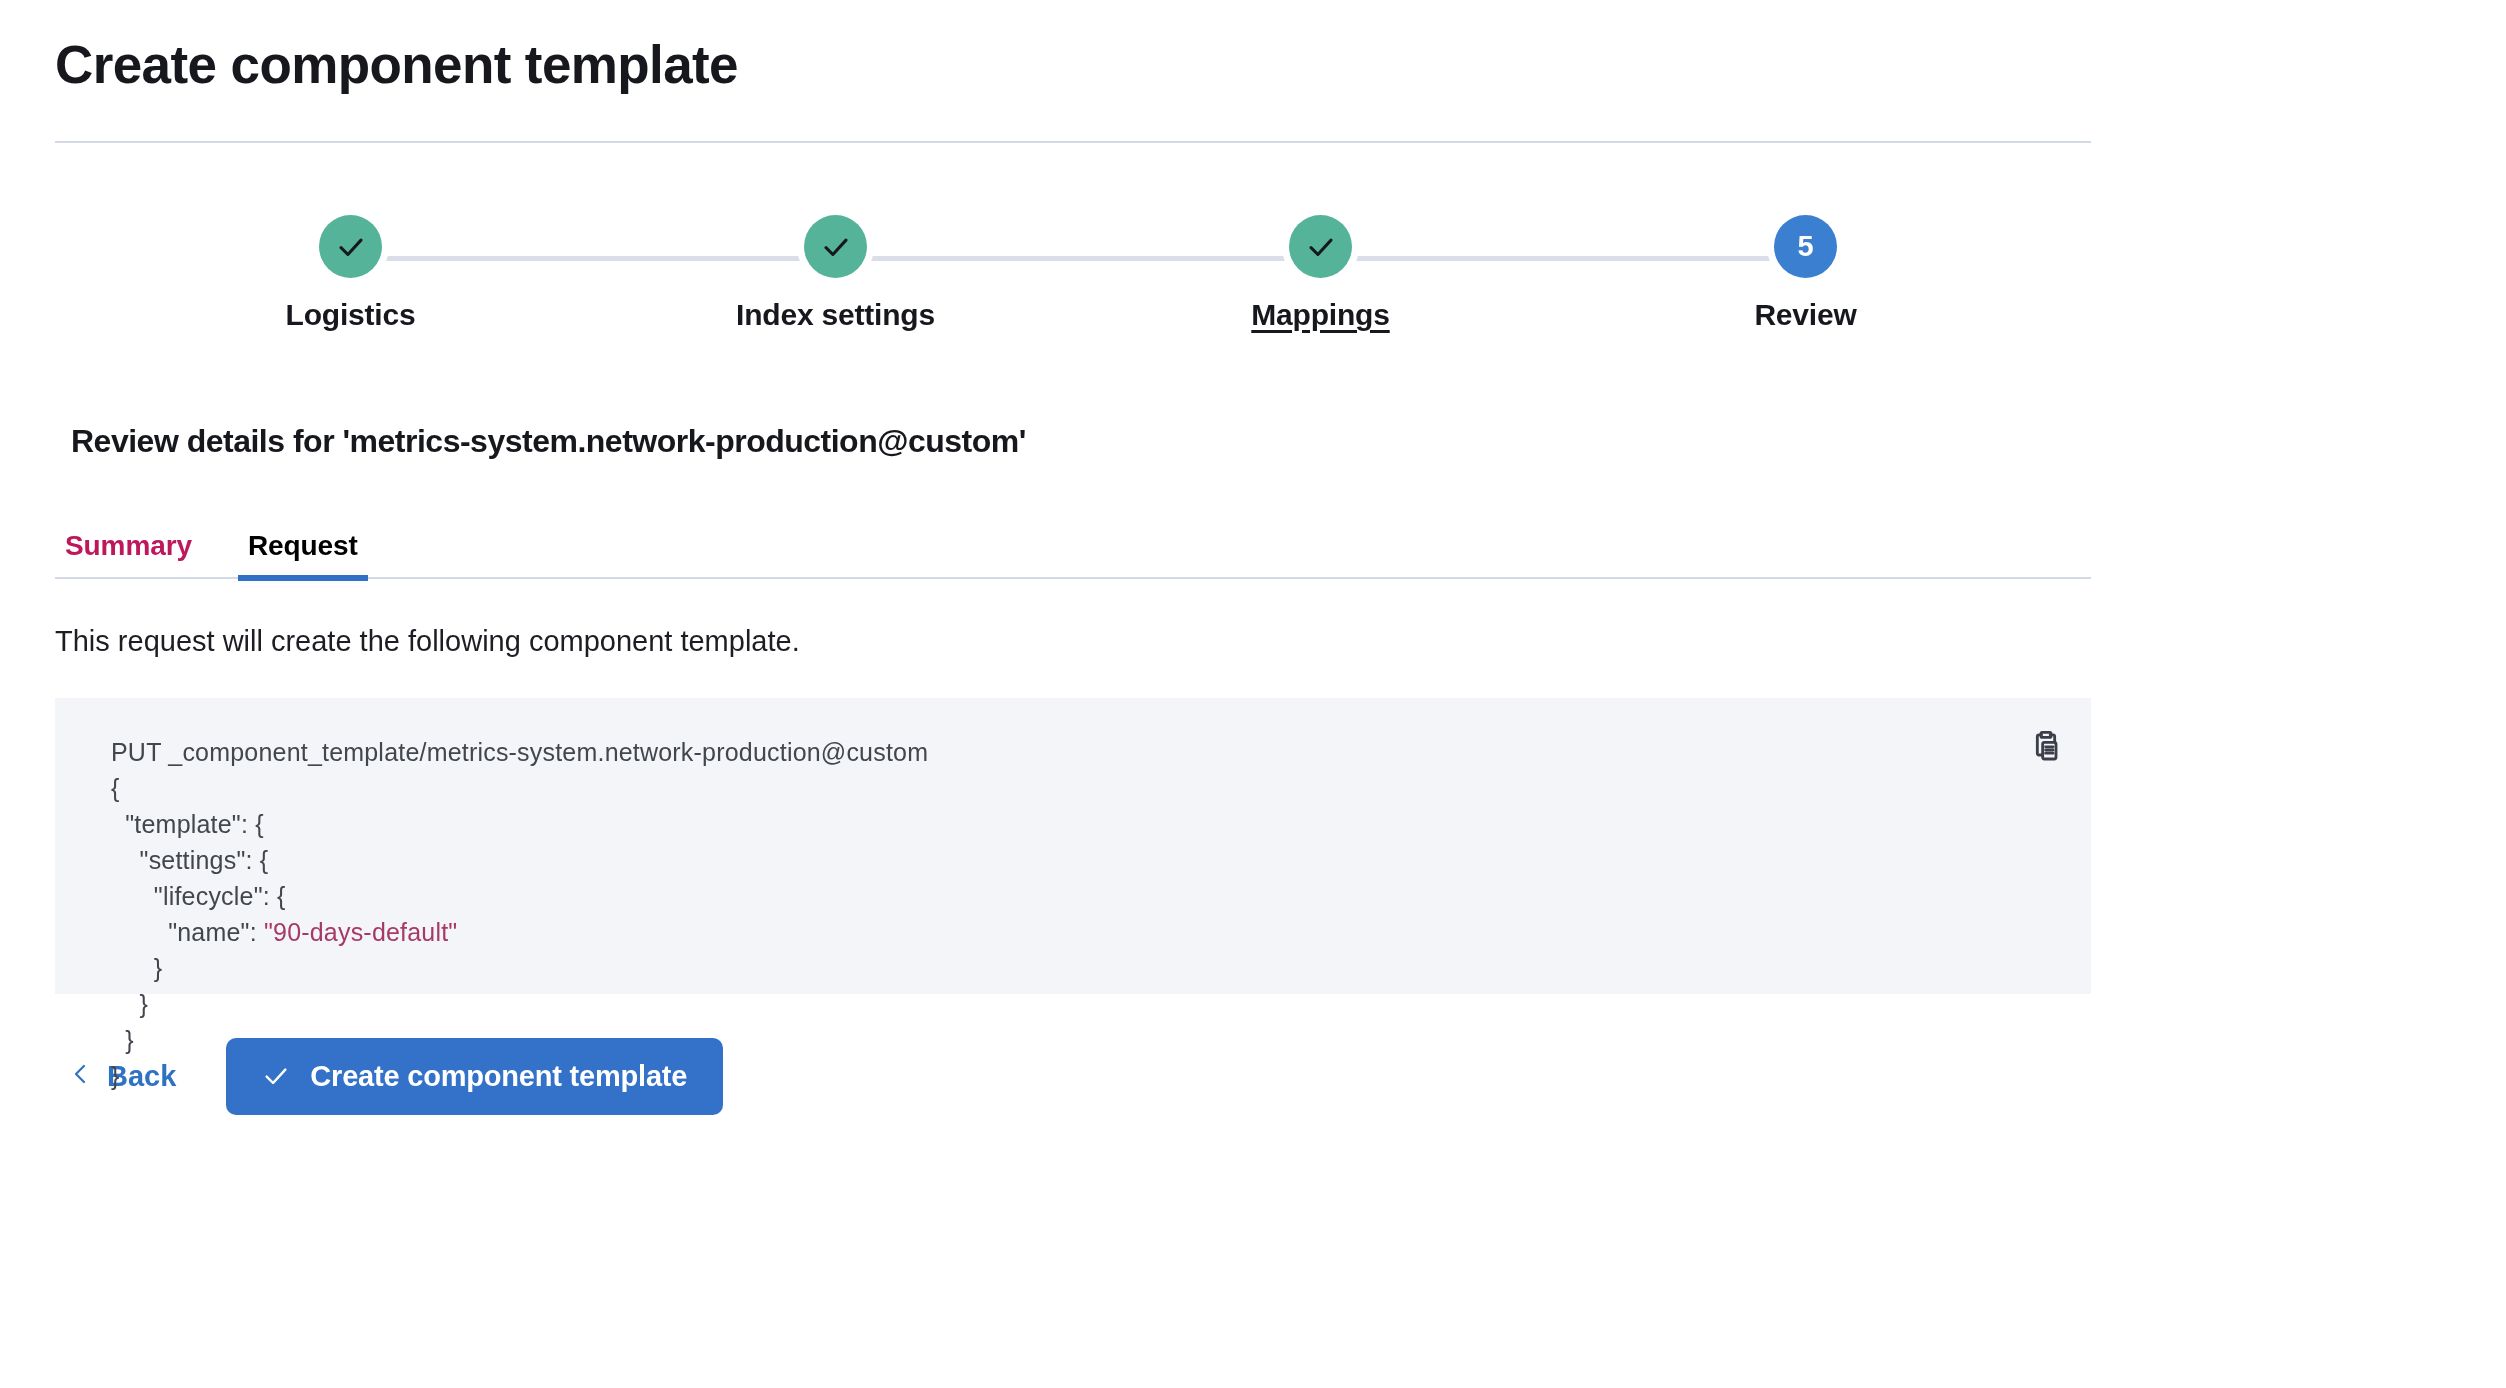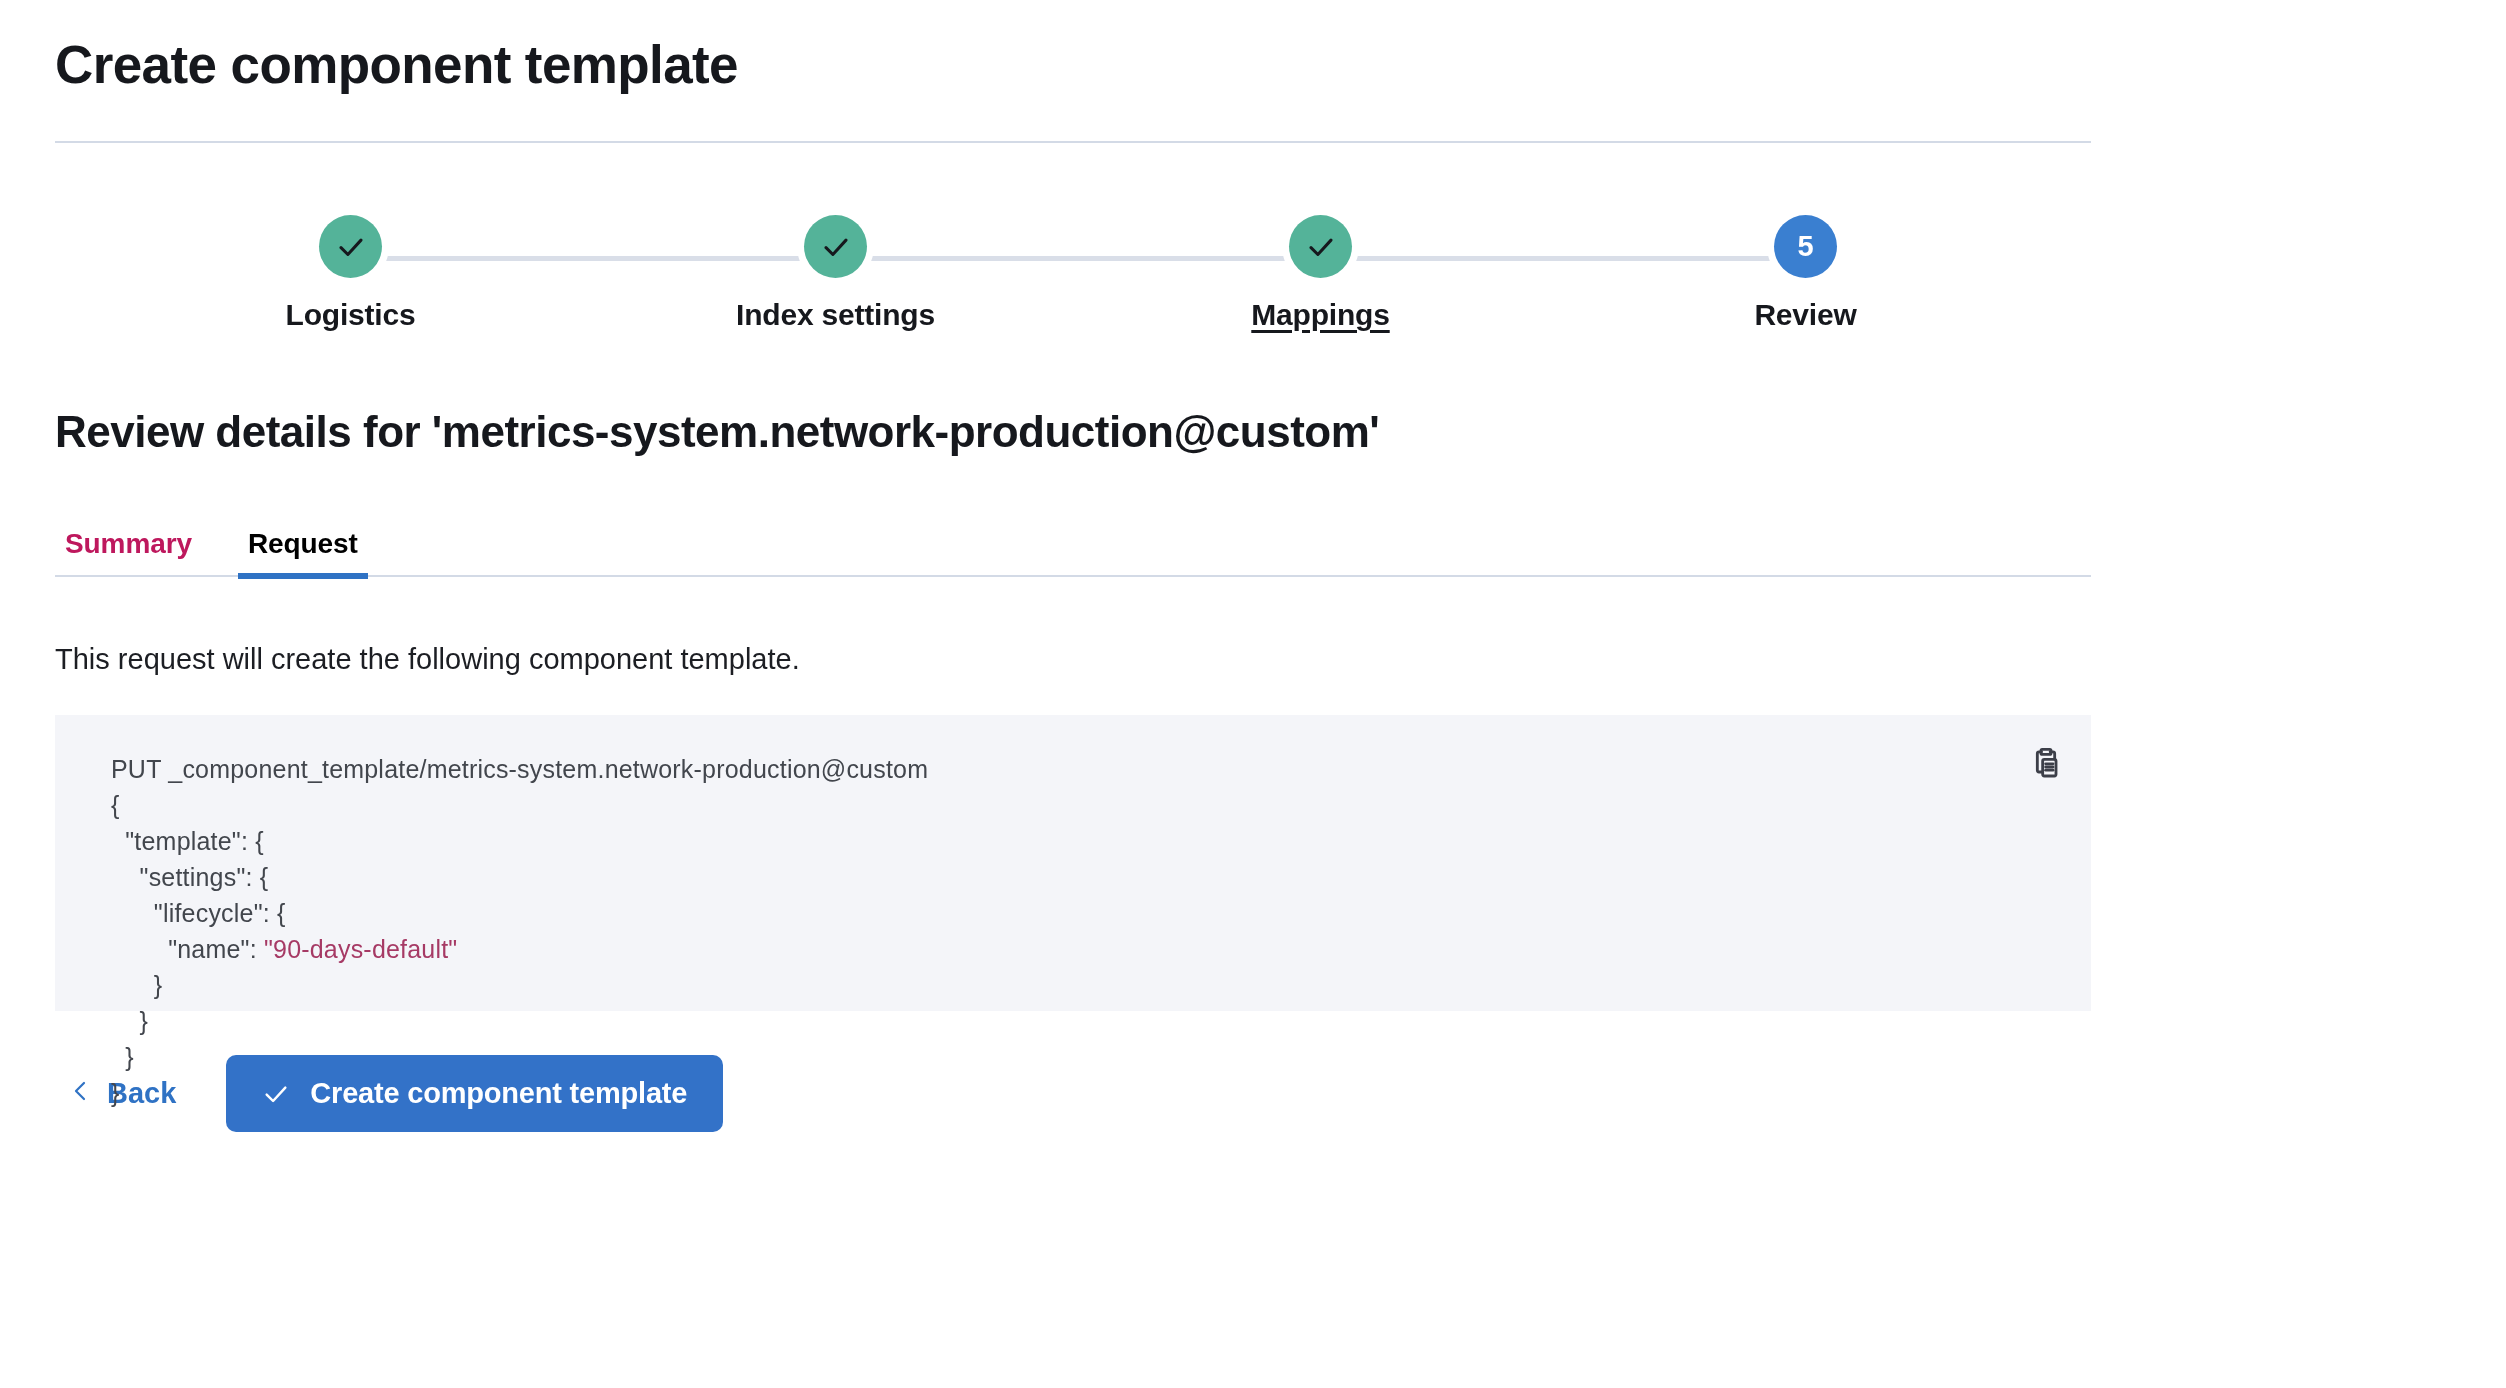--- a/index.html
+++ b/index.html
@@ -93,23 +93,23 @@
     font-size: 30px;
     font-weight: 700;
     color: #16181d;
     letter-spacing: -0.2px;
     white-space: nowrap;
   }
   .step-label.hovered { text-decoration: underline; text-underline-offset: 5px; text-decoration-thickness: 3px; }
 
   
   .review-heading {
-    margin: 0;
+    margin: 16px;
     padding-top: 42px;
-    font-size: 44px;
+    font-size: 32px;
     line-height: 1.15;
     font-weight: 700;
     letter-spacing: -0.5px;
     color: #16181d;
   }
 
   
   .tabs {
     margin-top: 47px;
     position: relative;
@@ -143,21 +143,21 @@
     position: absolute;
     left: 0; right: 0; bottom: -2px;
     height: 6px;
     background: #2f72c4;
     z-index: 2;
   }
 
   
   .request-description {
     margin: 0;
-    padding-top: 62px;
+    padding-top: 42px;
     font-size: 29px;
     line-height: 1.4;
     color: #1c1e23;
   }
 
   
   .code-panel {
     position: relative;
     margin-top: 36px;
     background: #f4f5f9;

